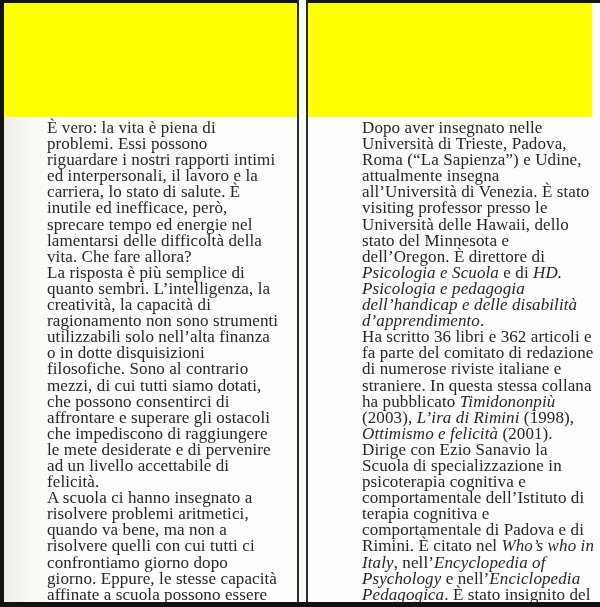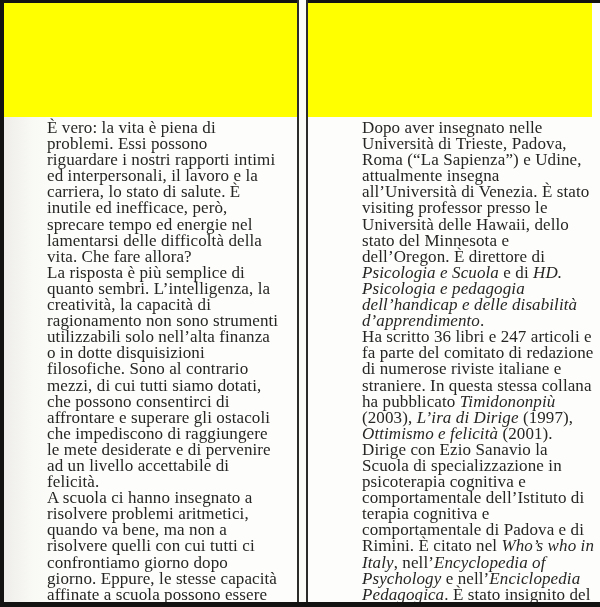--- a/index.html
+++ b/index.html
@@ -62,21 +62,21 @@
         <p><span>La risposta è più semplice di quanto sembri. L’intelligenza, la creatività, la capacità di ragionamento non sono strumenti utilizzabili solo nell’alta finanza o in dotte disquisizioni filosofiche. Sono al contrario mezzi, di cui tutti siamo dotati, che possono consentirci di affrontare e superare gli ostacoli che impediscono di raggiungere le mete desiderate e di pervenire ad un livello accettabile di felicità.</span></p>
         <p><span>A scuola ci hanno insegnato a risolvere problemi aritmetici, quando va bene, ma non a risolvere quelli con cui tutti ci confrontiamo giorno dopo giorno. Eppure, le stesse capacità affinate a scuola possono essere agevolmente orientate verso i problemi che la vita ci propone. L’ambizione di questo libro è dimostrare che tale cambiamento non solo è possibile, ma è auspicabile per migliorare la qualità della nostra esistenza.</span></p>
       </div>
   </div>
 
   <div class="page page-right">
     <div class="band band-right"></div>
     <div class="flap-text">
       <div>
           <p><span>Dopo aver insegnato nelle Università di Trieste, Padova, Roma (“La Sapienza”) e Udine, attualmente insegna all’Università di Venezia. È stato visiting professor presso le Università delle Hawaii, dello stato del Minnesota e dell’Oregon. È direttore di </span><em>Psicologia e Scuola</em><span> e di </span><em>HD. Psicologia e pedagogia dell’handicap e delle disabilità d’apprendimento</em><span>.</span></p>
-          <p><span>Ha scritto 36 libri e 247 articoli e fa parte del comitato di redazione di numerose riviste italiane e straniere. In questa stessa collana ha pubblicato </span><em>Timidononpiù</em><span> (2003), </span><em>L’ira di Dirige</em><span> (1997), </span><em>Ottimismo e felicità</em><span> (2001).</span></p>
+          <p><span>Ha scritto 36 libri e 362 articoli e fa parte del comitato di redazione di numerose riviste italiane e straniere. In questa stessa collana ha pubblicato </span><em>Timidononpiù</em><span> (2003), </span><em>L’ira di Rimini</em><span> (1998), </span><em>Ottimismo e felicità</em><span> (2001).</span></p>
           <p><span>Dirige con Ezio Sanavio la Scuola di specializzazione in psicoterapia cognitiva e comportamentale dell’Istituto di terapia cognitiva e comportamentale di Padova e di Rimini. È citato nel </span><em>Who’s who in Italy</em><span>, nell’</span><em>Encyclopedia of Psychology</em><span> e nell’</span><em>Enciclopedia Pedagogica</em><span>. È stato insignito del Premio della Cultura (1977) e del titolo di commendatore (1999).</span></p>
         </div>
     </div>
   </div>
 
   <div class="gutter"></div>
 
   <div class="frame-top"></div>
   <div class="frame-left"></div>
   <div class="frame-bottom"></div>

